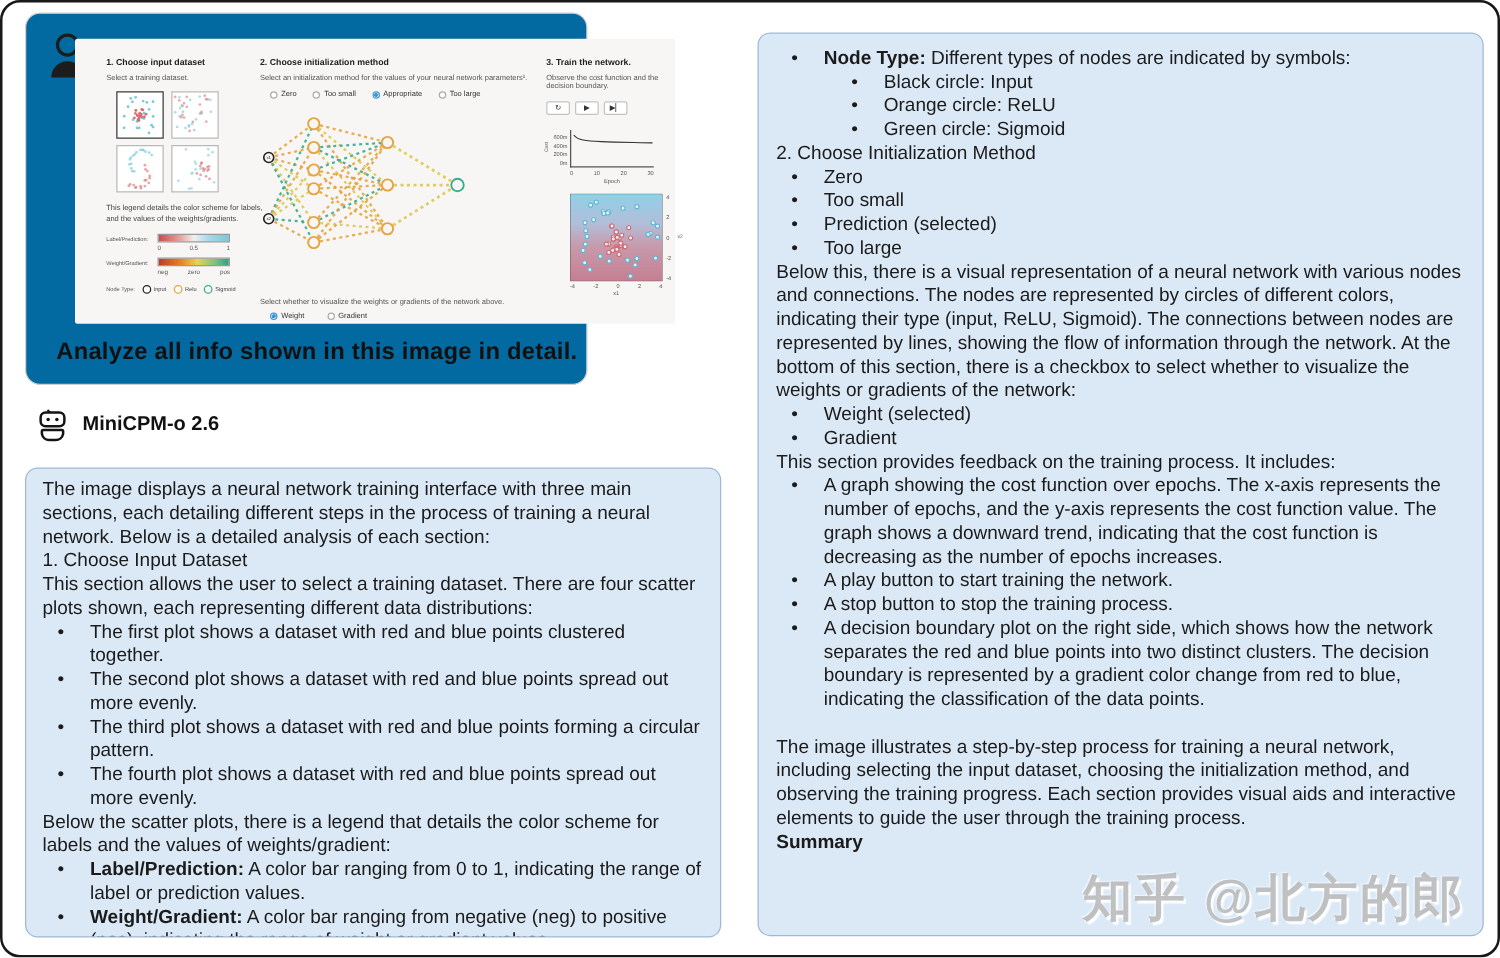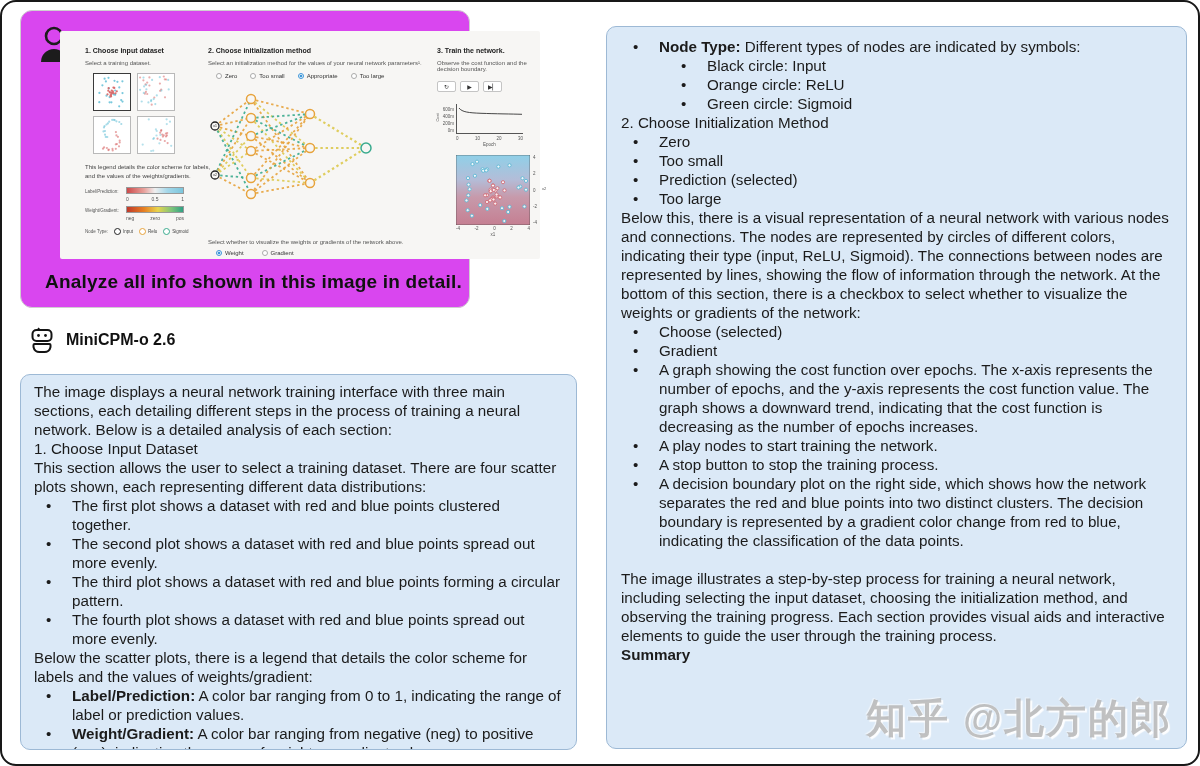--- a/index.html
+++ b/index.html
@@ -1,19 +1,19 @@
 <!DOCTYPE html>
 <html><head>
 <meta charset="utf-8">
 <style>
   html,body{margin:0;padding:0;background:#fff;font-family:"Liberation Sans",sans-serif;}
   .frame{position:relative;width:1200px;height:766px;box-sizing:border-box;border:2px solid #181818;border-radius:16px;background:#fff;overflow:hidden;}
 
   
-  .prompt-card{position:absolute;left:18px;top:8px;width:450px;height:298px;background:#d946ef;border:1.5px solid #cfcfcf;border-radius:12px;box-sizing:border-box;}
+  .prompt-card{position:absolute;left:18px;top:8px;width:450px;height:298px;background:#0369a1;border:1.5px solid #cfcfcf;border-radius:12px;box-sizing:border-box;}
   .person-icon{position:absolute;left:16px;top:14px;}
   .shot{position:absolute;left:39px;top:20px;width:480px;height:228px;background:#f7f6f4;border-radius:2px;}
   .prompt-text{position:absolute;left:24px;top:260px;font-size:19px;font-weight:bold;color:#111;letter-spacing:.2px;}
 
   
   .shot *{box-sizing:border-box;}
   .st-title{position:absolute;font-size:7px;font-weight:bold;color:#222;}
   .st-sub{position:absolute;font-size:6px;color:#555;}
   .t45{font-size:4.5px;color:#555;}
   .thumb{position:absolute;width:38px;height:38px;background:#fff;border:1px solid #b9b9b9;}
@@ -496,24 +496,25 @@
       <div class="blk b1"><span class="dot">•</span><span><b>Node Type:</b> Different types of nodes are indicated by symbols:</span></div>
       <div class="blk b2"><span class="dot">•</span><span>Black circle: Input</span></div>
       <div class="blk b2"><span class="dot">•</span><span>Orange circle: ReLU</span></div>
       <div class="blk b2"><span class="dot">•</span><span>Green circle: Sigmoid</span></div>
       <div class="blk p"><span>2. Choose Initialization Method</span></div>
       <div class="blk b1"><span class="dot">•</span><span>Zero</span></div>
       <div class="blk b1"><span class="dot">•</span><span>Too small</span></div>
       <div class="blk b1"><span class="dot">•</span><span>Prediction (selected)</span></div>
       <div class="blk b1"><span class="dot">•</span><span>Too large</span></div>
       <div class="blk p"><span>Below this, there is a visual representation of a neural network with various nodes and connections. The nodes are represented by circles of different colors, indicating their type (input, ReLU, Sigmoid). The connections between nodes are represented by lines, showing the flow of information through the network. At the bottom of this section, there is a checkbox to select whether to visualize the weights or gradients of the network:</span></div>
-      <div class="blk b1"><span class="dot">•</span><span>Choose (selected)</span></div>
+      <div class="blk b1"><span class="dot">•</span><span>Weight (selected)</span></div>
       <div class="blk b1"><span class="dot">•</span><span>Gradient</span></div>
+      <div class="blk p"><span>This section provides feedback on the training process. It includes:</span></div>
       <div class="blk b1"><span class="dot">•</span><span>A graph showing the cost function over epochs. The x-axis represents the number of epochs, and the y-axis represents the cost function value. The graph shows a downward trend, indicating that the cost function is decreasing as the number of epochs increases.</span></div>
-      <div class="blk b1"><span class="dot">•</span><span>A play nodes to start training the network.</span></div>
+      <div class="blk b1"><span class="dot">•</span><span>A play button to start training the network.</span></div>
       <div class="blk b1"><span class="dot">•</span><span>A stop button to stop the training process.</span></div>
       <div class="blk b1"><span class="dot">•</span><span>A decision boundary plot on the right side, which shows how the network separates the red and blue points into two distinct clusters. The decision boundary is represented by a gradient color change from red to blue, indicating the classification of the data points.</span></div>
       <div class="blk sp"><span></span></div>
       <div class="blk p"><span>The image illustrates a step-by-step process for training a neural network, including selecting the input dataset, choosing the initialization method, and observing the training progress. Each section provides visual aids and interactive elements to guide the user through the training process.</span></div>
       <div class="blk h"><span>Summary</span></div>
     </div>
 
   <div class="watermark">知乎 @北方的郎</div>
 </div>
 

